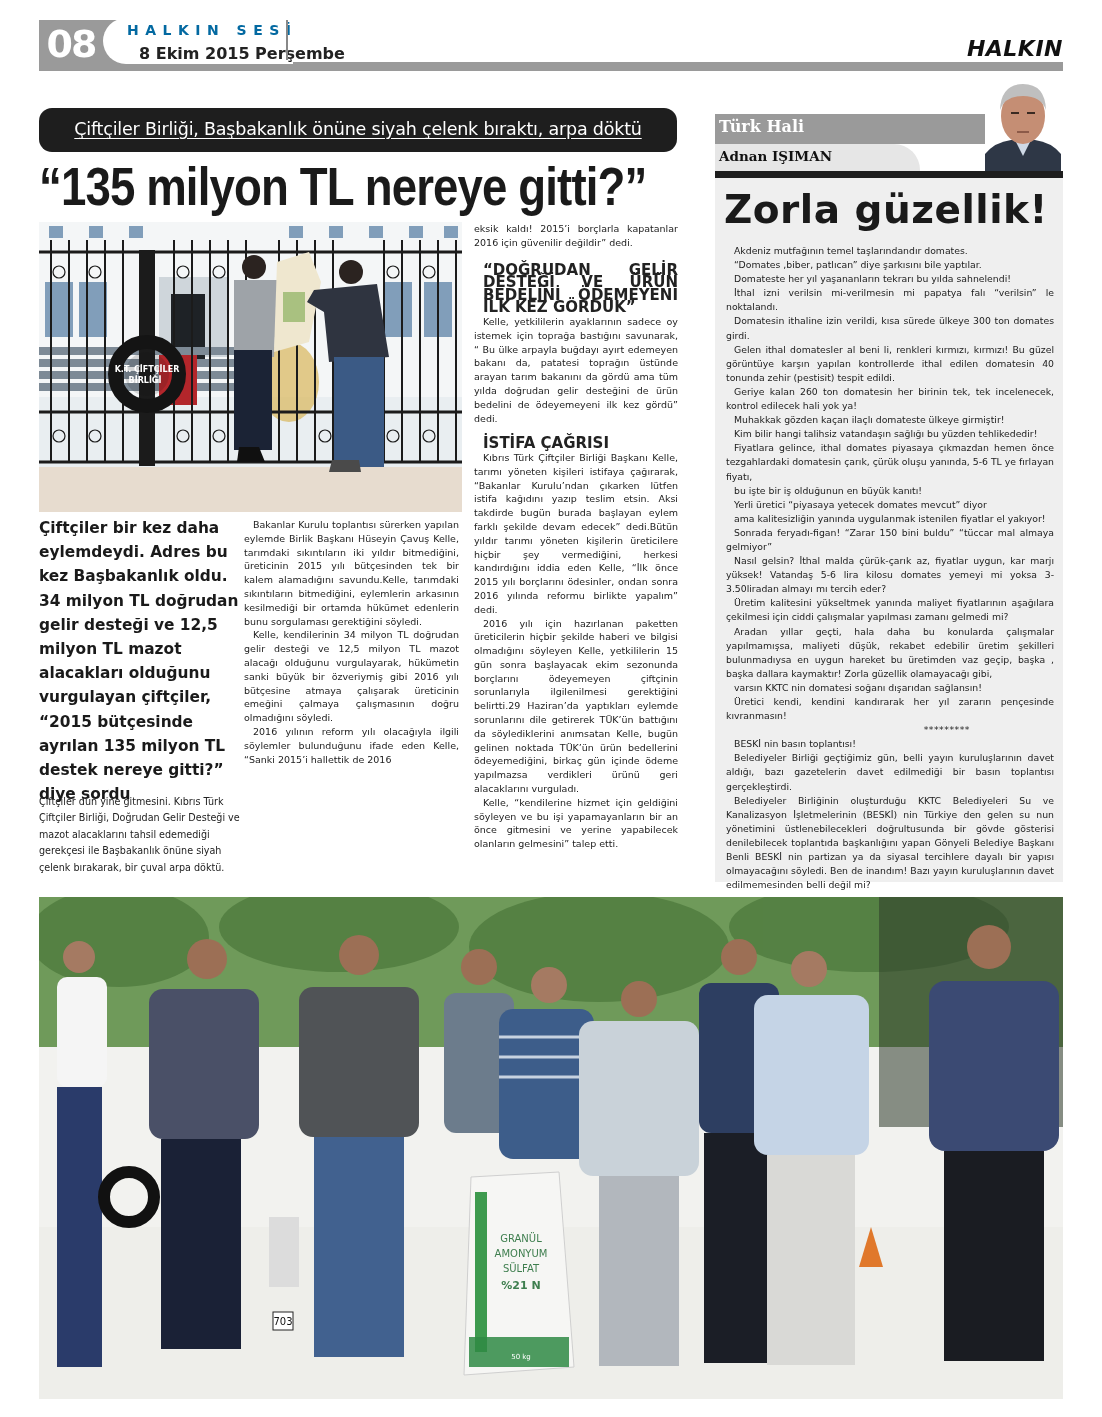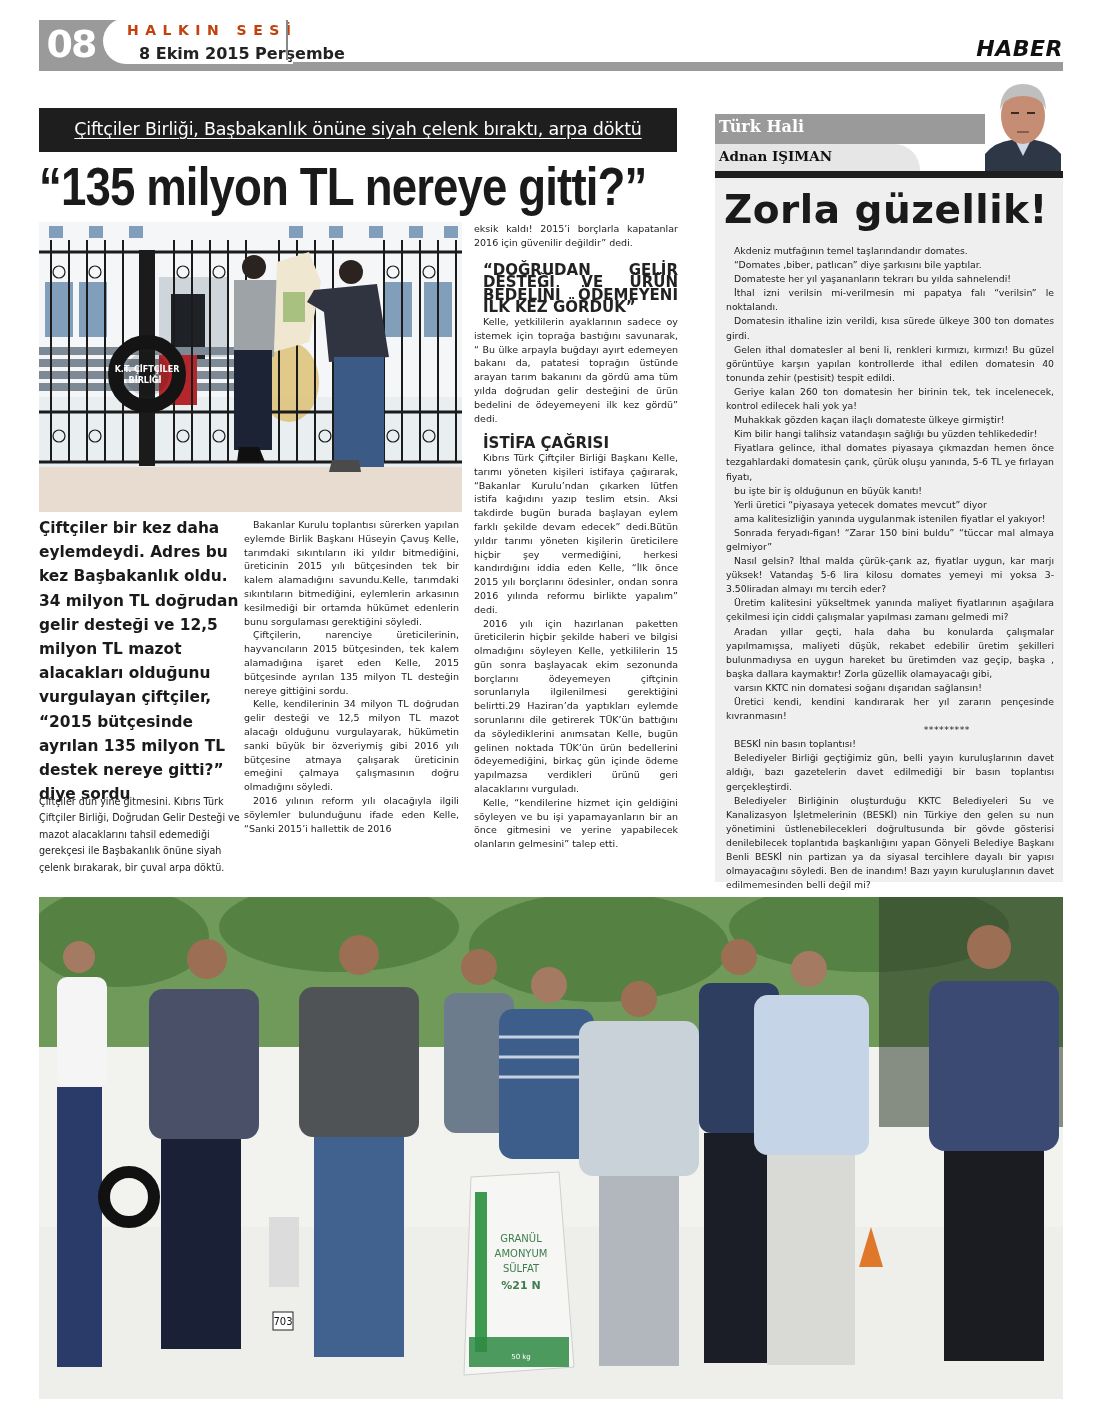--- a/index.html
+++ b/index.html
@@ -5,27 +5,27 @@
   * { box-sizing: border-box; margin: 0; padding: 0; }
   html, body { width: 1102px; height: 1417px; background: #ffffff; overflow: hidden; }
   body { position: relative; font-family: "DejaVu Sans", sans-serif; color: #1a1a1a; }
 
   
   .masthead { position: absolute; left: 39px; top: 18px; width: 1024px; height: 56px; }
   .mh-bar { position: absolute; left: 0; top: 44px; width: 1024px; height: 9px; background: #9a9a9a; }
   .page-num-box { position: absolute; left: 0; top: 2px; width: 96px; height: 51px; background: #9a9a9a; }
   .page-num { position: absolute; left: 0; top: 2px; width: 64px; font-family: "DejaVu Sans", sans-serif; font-weight: bold; font-size: 38px; color: #ffffff; letter-spacing: -2px; line-height: 48px; text-align: center; }
   .mh-curve { position: absolute; left: 64px; top: 0; width: 190px; height: 46px; background: #ffffff; border-radius: 40px 0 0 40px; }
-  .paper-name { position: absolute; left: 88px; top: 4px; font-family: "DejaVu Sans", sans-serif; font-weight: bold; font-size: 14px; letter-spacing: 6.5px; color: #c2410c; }
+  .paper-name { position: absolute; left: 88px; top: 4px; font-family: "DejaVu Sans", sans-serif; font-weight: bold; font-size: 14px; letter-spacing: 6.5px; color: #0369a1; }
   .paper-date { position: absolute; left: 100px; top: 26px; font-family: "DejaVu Sans", sans-serif; font-weight: bold; font-size: 16px; color: #222; }
   .mh-divider { position: absolute; left: 247px; top: 2px; width: 2px; height: 40px; background: #888; }
   .section-name { position: absolute; right: 0; top: 18px; font-family: "DejaVu Sans", sans-serif; font-weight: bold; font-style: italic; font-size: 22px; color: #111; letter-spacing: 0.5px; }
 
   
-  .kicker { position: absolute; left: 39px; top: 108px; width: 638px; height: 44px; background: #1e1e1e; }
+  .kicker { position: absolute; left: 39px; top: 108px; width: 638px; height: 44px; background: #1e1e1e; border-radius: 13px; }
   .kicker span { display: block; text-align: center; line-height: 42px; color: #ffffff; font-family: "DejaVu Sans", sans-serif; font-size: 17.5px; text-decoration: underline; text-underline-offset: 3px; letter-spacing: -0.2px; }
   .headline { position: absolute; left: 39px; top: 152px; width: 640px; height: 70px; font-family: "Liberation Sans", sans-serif; font-weight: bold; font-size: 53px; line-height: 70px; color: #1a1a1a; transform-origin: left top; transform: scaleX(0.86); white-space: nowrap; letter-spacing: -1px; }
 
   
   .photo-gate { position: absolute; left: 39px; top: 222px; width: 423px; height: 290px; overflow: hidden; background: #dfe6ea; }
 
   
   .lead { position: absolute; left: 39px; top: 516px; width: 205px; font-family: "DejaVu Sans", sans-serif; font-weight: bold; font-size: 15.4px; line-height: 24.2px; color: #1a1a1a; }
   .caption { position: absolute; left: 39px; top: 794px; width: 205px; font-family: "DejaVu Sans", sans-serif; font-size: 9.6px; line-height: 16.4px; color: #222; }
 
@@ -57,21 +57,21 @@
 <body>
 
 <header class="masthead">
   <div class="mh-bar"></div>
   <div class="page-num-box"></div>
   <div class="page-num">08</div>
   <div class="mh-curve"></div>
   <div class="paper-name">HALKIN SESİ</div>
   <div class="paper-date">8 Ekim 2015 Perşembe</div>
   <div class="mh-divider"></div>
-  <div class="section-name">HABER</div>
+  <div class="section-name">HALKIN</div>
 </header>
 
 <div class="kicker">
   <span>Çiftçiler Birliği, Başbakanlık önüne siyah çelenk bıraktı, arpa döktü</span>
 </div>
 <h1 class="headline">“135 milyon TL nereye gitti?”</h1>
 
 <div class="photo-gate">
   <svg width="423" height="290" viewBox="0 0 423 290">
     <rect x="0" y="0" width="423" height="290" fill="#e9eef1"></rect>
@@ -172,21 +172,20 @@
       <path d="M293 238 L320 238 L322 250 L290 250 Z" fill="#4a4a4a"></path>
     </g>
   </svg>
 </div>
 
 <p class="lead">Çiftçiler bir kez daha eylemdeydi. Adres bu kez Başbakanlık oldu. 34 milyon TL doğrudan gelir desteği ve 12,5 milyon TL mazot alacakları olduğunu vurgulayan çiftçiler, “2015 bütçesinde ayrılan 135 milyon TL destek nereye gitti?” diye sordu</p>
 <p class="caption">Çiftçiler dün yine gitmesini. Kıbrıs Türk Çiftçiler Birliği, Doğrudan Gelir Desteği ve mazot alacaklarını tahsil edemediği gerekçesi ile Başbakanlık önüne siyah çelenk bırakarak, bir çuval arpa döktü.</p>
 
 <div class="col col1">
   <p>Bakanlar Kurulu toplantısı sürerken yapılan eylemde Birlik Başkanı Hüseyin Çavuş Kelle, tarımdaki sıkıntıların iki yıldır bitmediğini, üreticinin 2015 yılı bütçesinden tek bir kalem alamadığını savundu.Kelle, tarımdaki sıkıntıların bitmediğini, eylemlerin arkasının kesilmediği bir ortamda hükümet edenlerin bunu sorgulaması gerektiğini söyledi.</p>
-  <p>Çiftçilerin, narenciye üreticilerinin, hayvancıların 2015 bütçesinden, tek kalem alamadığına işaret eden Kelle, 2015 bütçesinde ayrılan 135 milyon TL desteğin nereye gittiğini sordu.</p>
   <p>Kelle, kendilerinin 34 milyon TL doğrudan gelir desteği ve 12,5 milyon TL mazot alacağı olduğunu vurgulayarak, hükümetin sanki büyük bir özveriymiş gibi 2016 yılı bütçesine atmaya çalışarak üreticinin emeğini çalmaya çalışmasının doğru olmadığını söyledi.</p>
   <p>2016 yılının reform yılı olacağıyla ilgili söylemler bulunduğunu ifade eden Kelle, “Sanki 2015’i hallettik de 2016</p>
 </div>
 
 <div class="col col2">
   <p style="text-indent:0">eksik kaldı! 2015’i borçlarla kapatanlar 2016 için güvenilir değildir” dedi.</p>
   <h4>“DOĞRUDAN GELİR DESTEĞİ VE ÜRÜN BEDELİNİ ÖDEMEYENİ İLK KEZ GÖRDÜK”</h4>
   <p>Kelle, yetkililerin ayaklarının sadece oy istemek için toprağa bastığını savunarak, “ Bu ülke arpayla buğdayı ayırt edemeyen bakanı da, patatesi toprağın üstünde arayan tarım bakanını da gördü ama tüm yılda doğrudan gelir desteğini de ürün bedelini de ödeyemeyeni ilk kez gördü” dedi.</p>
   <h4 class="spaced">İSTİFA ÇAĞRISI</h4>
   <p>Kıbrıs Türk Çiftçiler Birliği Başkanı Kelle, tarımı yöneten kişileri istifaya çağırarak, “Bakanlar Kurulu’ndan çıkarken lütfen istifa kağıdını yazıp teslim etsin. Aksi takdirde bugün burada başlayan eylem farklı şekilde devam edecek” dedi.Bütün yıldır tarımı yöneten kişilerin üreticilere hiçbir şey vermediğini, herkesi kandırdığını iddia eden Kelle, “İlk önce 2015 yılı borçlarını ödesinler, ondan sonra 2016 yılında reformu birlikte yapalım” dedi.</p>

